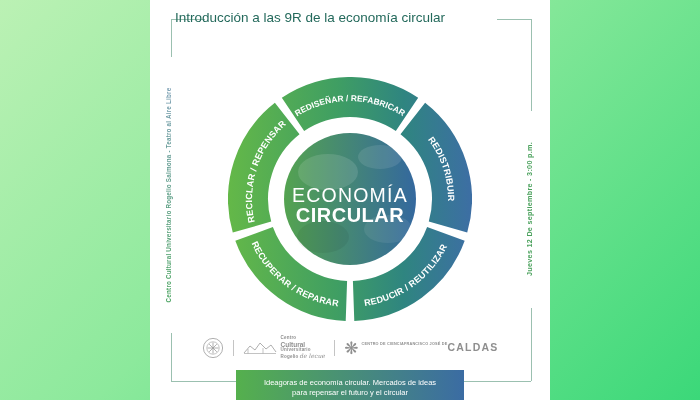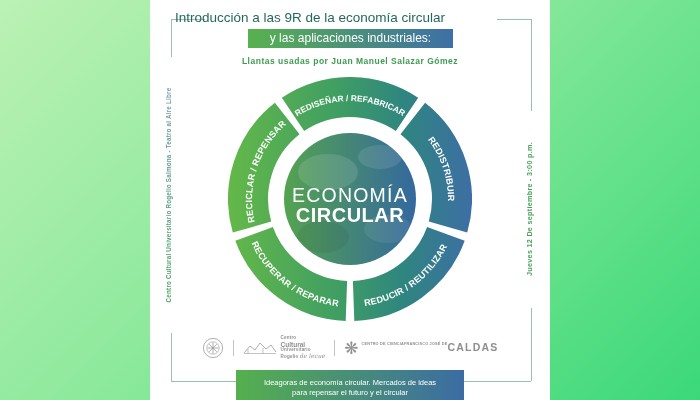--- a/index.html
+++ b/index.html
@@ -64,22 +64,20 @@
     <div class="fl" style="left:21px;top:19px;width:34px;height:1px;"></div>
     <div class="fl" style="left:347px;top:19px;width:34px;height:1px;"></div>
     <div class="fl" style="left:21px;top:19px;width:1px;height:38px;"></div>
     <div class="fl" style="left:21px;top:333px;width:1px;height:48px;"></div>
     <div class="fl" style="left:381px;top:19px;width:1px;height:92px;"></div>
     <div class="fl" style="left:381px;top:308px;width:1px;height:73px;"></div>
     <div class="fl" style="left:21px;top:381px;width:65px;height:1px;"></div>
     <div class="fl" style="left:314px;top:381px;width:67px;height:1px;"></div>
 
     <div class="title">Introducción a las 9R de la economía circular</div>
-    <div class="subtitle">y las aplicaciones industriales:</div>
-    <div class="speaker">Llantas usadas por Juan Manuel Salazar Gómez</div>
 
     <svg class="wheel" width="244" height="244" viewBox="0 0 244 244">
       <defs>
         <linearGradient id="gRing" x1="0" y1="122" x2="244" y2="122" gradientUnits="userSpaceOnUse">
           <stop offset="0" stop-color="#64b848"></stop>
           <stop offset="0.45" stop-color="#3f9e63"></stop>
           <stop offset="0.72" stop-color="#2f8580"></stop>
           <stop offset="1" stop-color="#3d6ea4"></stop>
         </linearGradient>
         <linearGradient id="gCore" x1="56" y1="122" x2="188" y2="122" gradientUnits="userSpaceOnUse">

